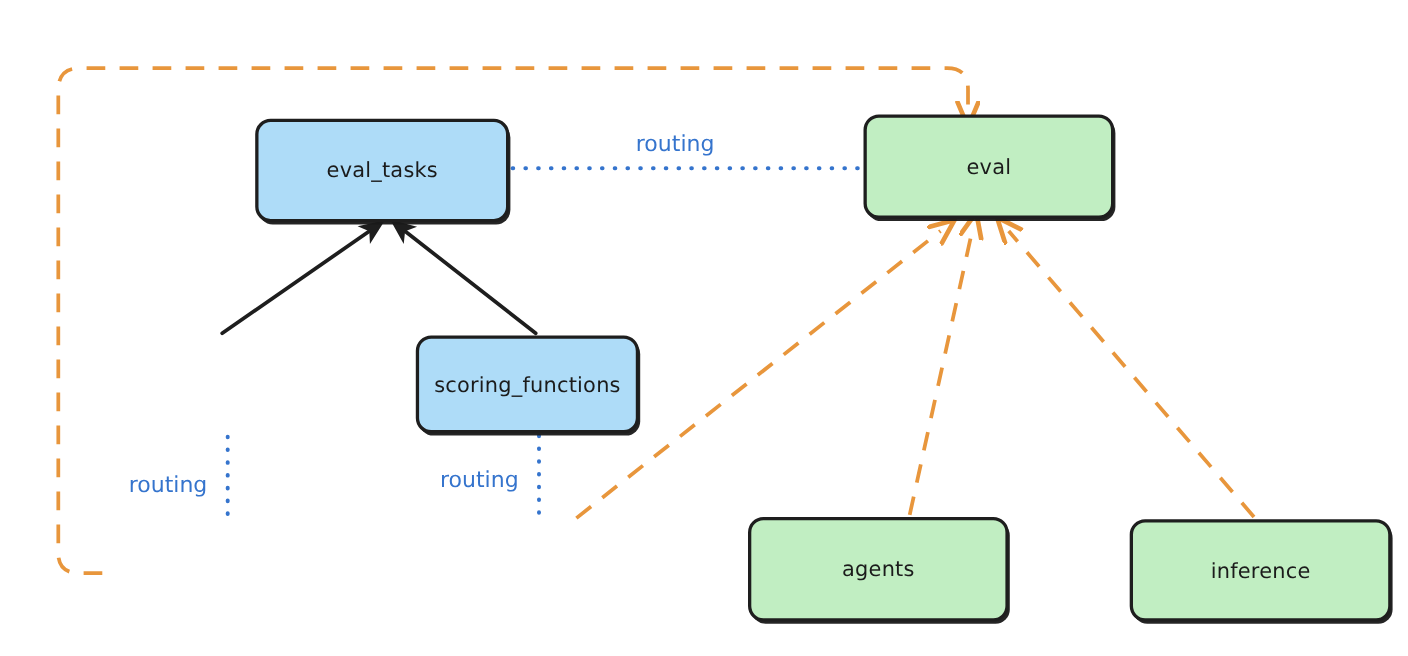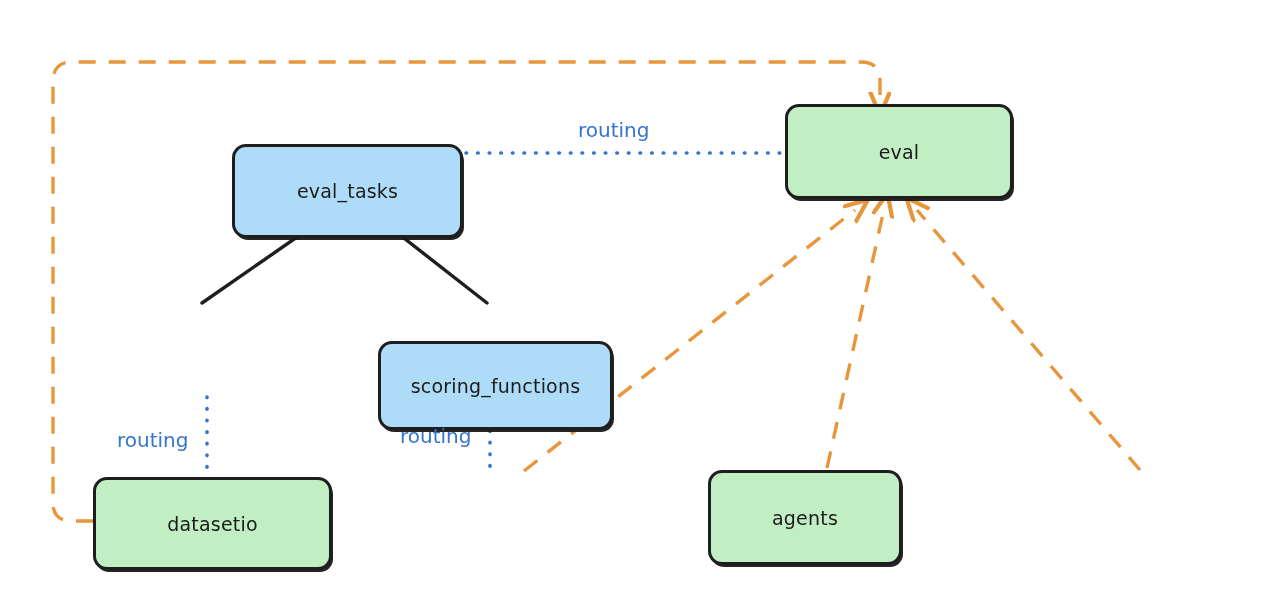--- a/index.html
+++ b/index.html
@@ -30,21 +30,21 @@
   .node {
     position: absolute;
     box-sizing: border-box;
     border: 3px solid #1e1e1e;
     border-radius: 14px;
     display: flex;
     align-items: center;
     justify-content: center;
     box-shadow: 2px 3px 0 -1px rgba(25,25,25,0.95);
   }
-  .node.blue  { background: #aedcf8; margin-top: 36px; }
+  .node.blue  { background: #aedcf8; }
   .node.green { background: #c1eec2; }
   .node-label {
     font-family: "DejaVu Sans", sans-serif;
     font-size: 19px;
     color: #1b1b1b;
     letter-spacing: 0.2px;
     white-space: nowrap;
     user-select: none;
   }
   .edge-label {
@@ -110,33 +110,33 @@
 
   <div class="node blue" style="left:232px; top:108px; width:231px; height:94px;">
     <span class="node-label">eval_tasks</span>
   </div>
 
   <div class="node green" style="left:785px; top:104px; width:228px; height:95px;">
     <span class="node-label">eval</span>
   </div>
 
 
-  <div class="node blue" style="left:378px; top:305px; width:235px; height:89px;">
+  <div class="node blue" style="left:378px; top:305px; width:203px; height:89px;">
     <span class="node-label">scoring_functions</span>
   </div>
 
-  <div class="node green" style="left:93px; top:477px; width:239px; height:93px;">
-    <span class="node-label">datasetio</span>
-  </div>
 
 
-  <div class="node green" style="left:708px; top:470px; width:194px; height:95px;">
+  <div class="node green" style="left:680px; top:470px; width:237px; height:95px;">
     <span class="node-label">agents</span>
   </div>
 
+  <div class="node green" style="left:1027px; top:472px; width:238px; height:93px;">
+    <span class="node-label">inference</span>
+  </div>
 
   <div class="edge-label" style="left:578px; top:118px;">routing</div>
 
   <div class="edge-label" style="left:117px; top:428px;">routing</div>
 
   <div class="edge-label" style="left:400px; top:424px;">routing</div>
 
 </div>
 
 </body></html>

